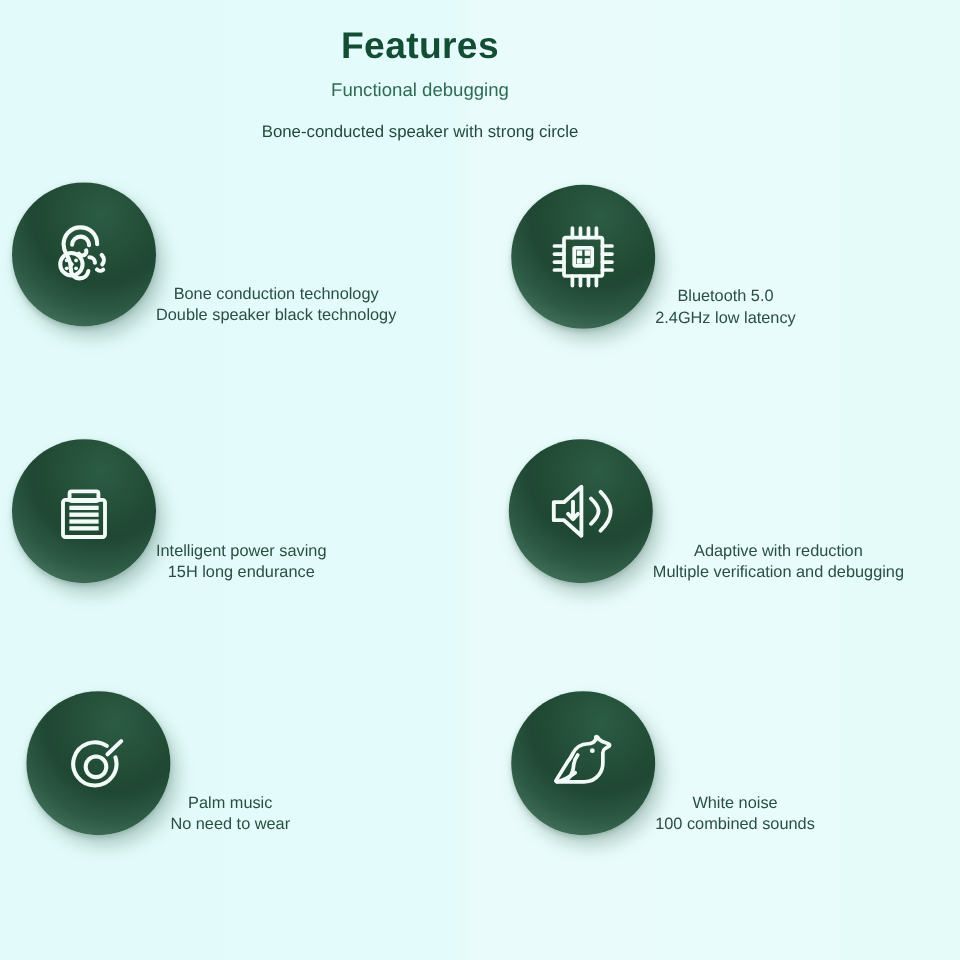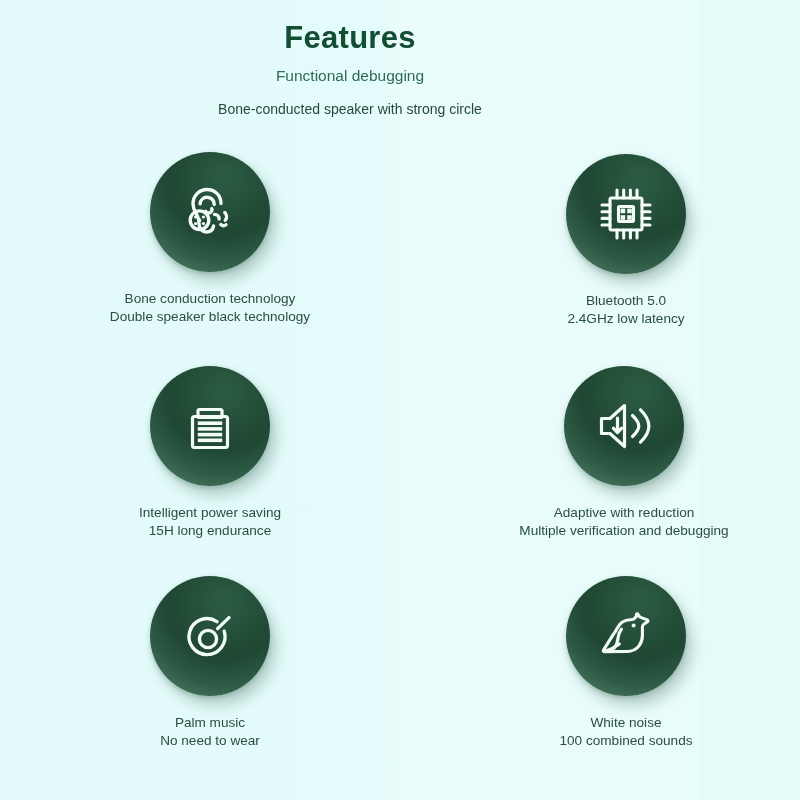--- a/index.html
+++ b/index.html
@@ -67,30 +67,30 @@
   }
   .cell {
     position: relative;
   }
   .cell-inner {
     position: absolute;
     left: 0;
     top: 0;
     width: 100%;
     display: flex;
-    flex-direction: column;
-    align-items: center;
+    flex-direction: row;
+    align-items: flex-end;
   }
 
   
   .c-r1c1 .cell-inner { padding-left: 10px; }
   .c-r1c2 .cell-inner { padding-left: 26px; padding-top: 2px; }
   .c-r2c1 .cell-inner { padding-left: 10px; padding-top: 2px; }
   .c-r2c2 .cell-inner { padding-left: 24px; padding-top: 2px; }
-  .c-r3c1 .cell-inner { padding-left: 10px; }
+  .c-r3c1 .cell-inner { padding-left: 22px; }
   .c-r3c2 .cell-inner { padding-left: 26px; }
 
   .circle {
     width: 120px;
     height: 120px;
     border-radius: 50%;
     background:
       radial-gradient(circle at 62% 22%,
         #2c5c44 0%,
         #255039 26%,

